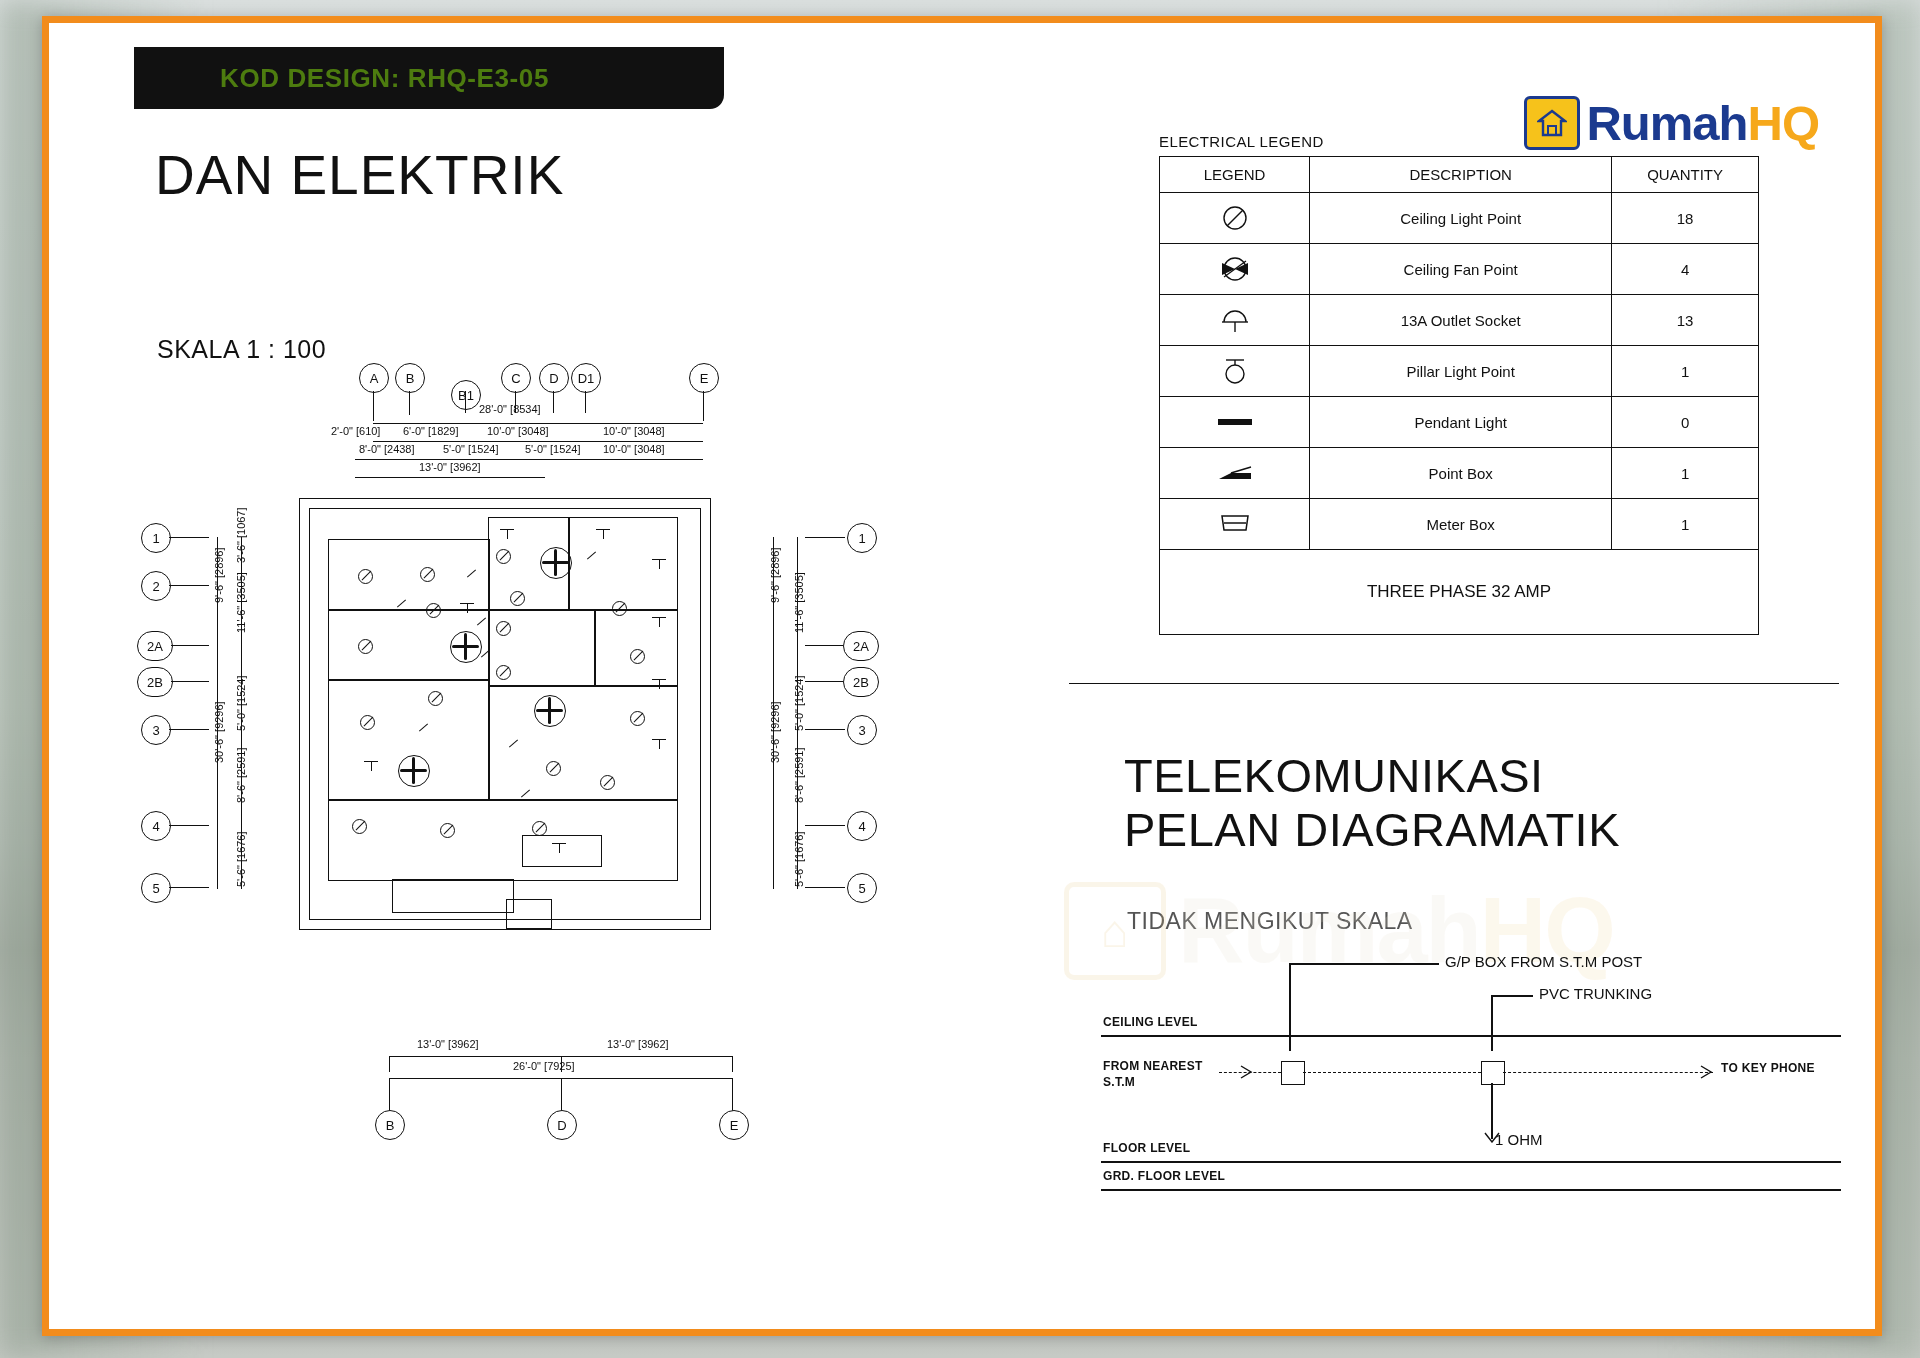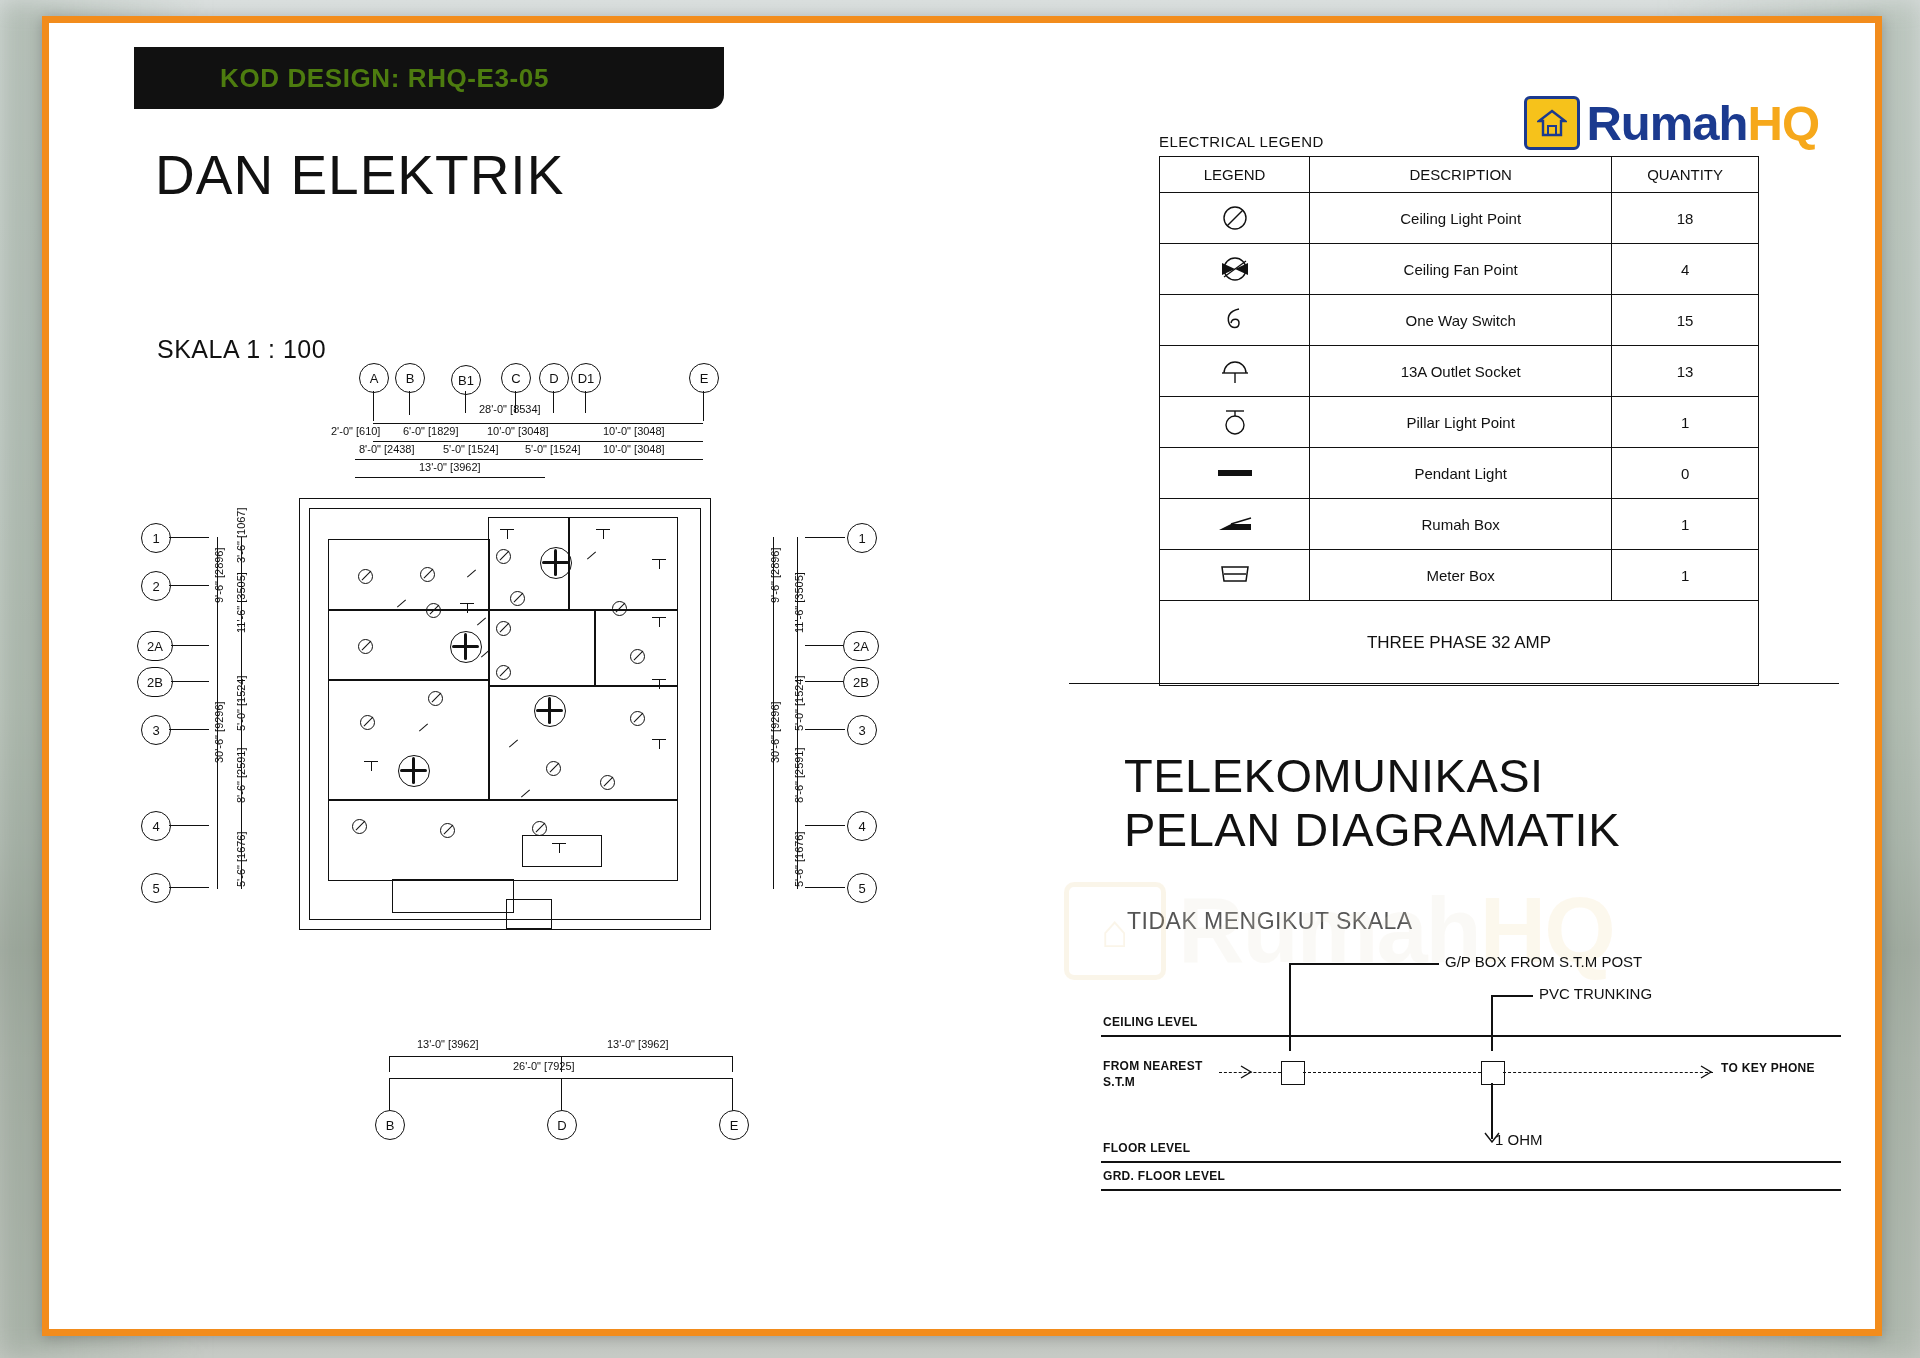--- a/index.html
+++ b/index.html
@@ -192,31 +192,20 @@
                     <line x1="6" y1="22" x2="28" y2="6" stroke="#111" stroke-width="1.2"></line>
                   </svg>
               </div>
             </td>
             <td>Ceiling Fan Point</td>
             <td>4</td>
           </tr>
           <tr>
             <td>
               <div class="sym">
-                <svg width="24" height="30" viewBox="0 0 24 30">
-                    <path d="M16 4 C6 6 4 12 6 18 C8 24 16 24 16 18 C16 13 9 13 8 18" fill="none" stroke="#111" stroke-width="1.5"></path>
-                  </svg>
-              </div>
-            </td>
-            <td>One Way Switch</td>
-            <td>15</td>
-          </tr>
-          <tr>
-            <td>
-              <div class="sym">
                 <svg width="34" height="28" viewBox="0 0 34 28">
                     <path d="M6 16 A11 11 0 0 1 28 16" fill="none" stroke="#111" stroke-width="1.4"></path>
                     <line x1="4" y1="16" x2="30" y2="16" stroke="#111" stroke-width="1.4"></line>
                     <line x1="17" y1="16" x2="17" y2="26" stroke="#111" stroke-width="1.4"></line>
                   </svg>
               </div>
             </td>
             <td>13A Outlet Socket</td>
             <td>13</td>
           </tr>
@@ -246,21 +235,21 @@
           </tr>
           <tr>
             <td>
               <div class="sym">
                 <svg width="44" height="20" viewBox="0 0 44 20">
                     <path d="M6 16 L38 16 L38 10 L18 10 Z" fill="#111"></path>
                     <line x1="18" y1="10" x2="38" y2="4" stroke="#111" stroke-width="1.4"></line>
                   </svg>
               </div>
             </td>
-            <td>Rumah Box</td>
+            <td>Point Box</td>
             <td>1</td>
           </tr>
           <tr>
             <td>
               <div class="sym">
                 <svg width="42" height="24" viewBox="0 0 42 24">
                     <path d="M8 4 L34 4 L32 18 L10 18 Z" fill="none" stroke="#111" stroke-width="1.5"></path>
                     <line x1="10" y1="11" x2="32" y2="11" stroke="#111" stroke-width="1.5"></line>
                   </svg>
               </div>
@@ -324,21 +313,21 @@
 
       <div class="lbl sm" style="left:4px;top:188px;">FLOOR  LEVEL</div>
       <div class="line" style="left:2px;top:208px;width:740px;height:1.6px;"></div>
       <div class="lbl sm" style="left:4px;top:216px;">GRD. FLOOR  LEVEL</div>
       <div class="line" style="left:2px;top:236px;width:740px;height:1.6px;"></div>
     </div>
 
     <div style="position:absolute;left:300px;top:330px;width:420px;height:130px;">
       <div class="bubble" style="left:0px;top:0px;">A</div>
       <div class="bubble" style="left:36px;top:0px;">B</div>
-      <div class="bubble" style="left:92px;top:2px;">B1</div>
+      <div class="bubble" style="left:92px;top:17px;">B1</div>
       <div class="bubble" style="left:142px;top:0px;">C</div>
       <div class="bubble" style="left:180px;top:0px;">D</div>
       <div class="bubble" style="left:212px;top:0px;">D1</div>
       <div class="bubble" style="left:330px;top:0px;">E</div>
 
       <div class="gridline" style="left:14px;top:28px;width:1px;height:30px;"></div>
       <div class="gridline" style="left:50px;top:28px;width:1px;height:24px;"></div>
       <div class="gridline" style="left:106px;top:28px;width:1px;height:22px;"></div>
       <div class="gridline" style="left:156px;top:28px;width:1px;height:22px;"></div>
       <div class="gridline" style="left:194px;top:28px;width:1px;height:22px;"></div>

